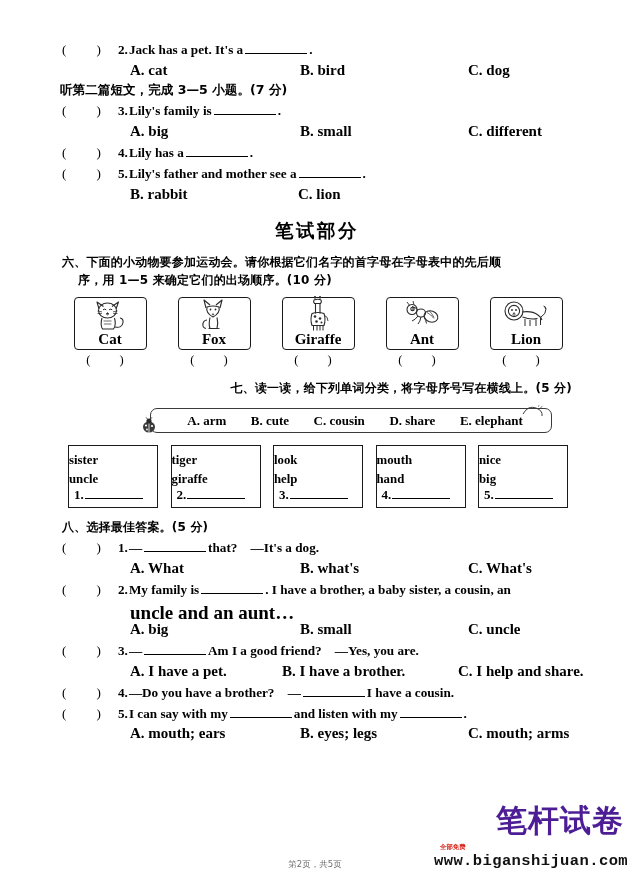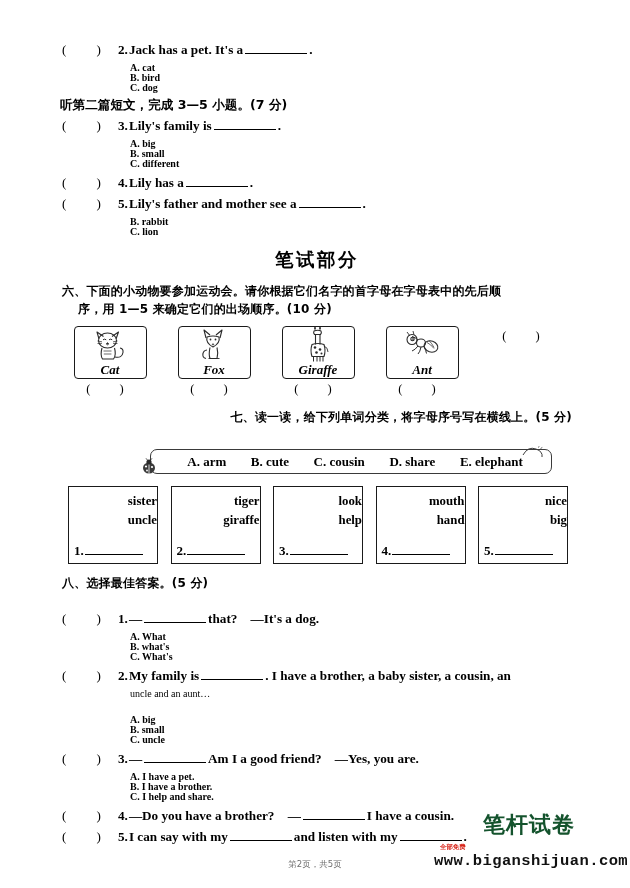--- a/index.html
+++ b/index.html
@@ -54,37 +54,36 @@
     border-bottom: 1.1px solid #000;
     height: 0.82em;
     vertical-align: baseline;
     margin: 0 2px;
   }
   .bl-md { width: 62px; }
 
   
   .opt-row {
     display: flex;
-    font-size: 10px;
+    font-size: 15px;
     font-weight: bold;
     line-height: 1.0;
     margin-bottom: 6.5px;
     padding-left: 68px;
     white-space: nowrap;
-    flex-direction: column;
   }
   .opt-a { width: 170px; flex: none; }
   .opt-b { width: 168px; flex: none; }
   .opt-c { flex: none; }
 
   .cont-row {
-    font-size: 10px;
-    font-weight: normal;
+    font-size: 19px;
+    font-weight: bold;
     line-height: 1.0;
-    margin-bottom: 16px;
+    margin-bottom: 0;
     padding-left: 68px;
     white-space: nowrap;
   }
 
   
   .cn-line {
     font-family: "DejaVu Sans", "Liberation Sans", sans-serif;
     font-size: 12px;
     font-weight: bold;
     line-height: 1.35;
@@ -104,21 +103,21 @@
     white-space: nowrap;
   }
 
   
   .part-title {
     text-align: center;
     font-family: "DejaVu Sans", "Liberation Sans", sans-serif;
     font-size: 18.5px;
     font-weight: bold;
     letter-spacing: 2.5px;
-    margin-top: 10px;
+    margin-top: 16px;
     margin-bottom: 11px;
   }
 
   
   .animal-strip {
     display: flex;
     justify-content: space-between;
     margin-top: 9px;
     padding: 0 4px 0 6px;
   }
@@ -144,38 +143,37 @@
   .animal-art {
     flex: 1;
     display: flex;
     align-items: center;
     justify-content: center;
     width: 100%;
   }
   .animal-art svg { display: block; }
   .animal-label {
     font-family: "Liberation Serif", serif;
-    font-size: 13px;
+    font-size: 15px;
     font-weight: bold;
     line-height: 1;
     padding-bottom: 1px;
-    font-style: italic;
   }
   .animal-paren {
     font-family: "Liberation Serif", serif;
     font-size: 12.6px;
     margin-top: 3px;
     letter-spacing: 13px;
     padding-left: 3px;
   }
 
   
   .bank-wrap {
     position: relative;
-    margin-top: 21px;
+    margin-top: 9px;
     margin-left: 78px;
     margin-right: 20px;
     height: 30px;
   }
   .bank-box {
     position: absolute;
     left: 10px;
     top: 3px;
     right: 0;
     height: 25px;
@@ -213,26 +211,26 @@
 
   
   .cat-strip {
     display: flex;
     justify-content: space-between;
     margin-top: 10px;
     padding: 0 4px 0 6px;
   }
   .cat-box {
     width: 90px;
-    height: 78px;
+    height: 63px;
     border: 1.2px solid #1a1a1a;
     box-sizing: border-box;
     display: flex;
     flex-direction: column;
-    align-items: flex-end;
+    align-items: flex-start;
     padding-top: 5px;
     background: #fff;
     position: relative;
   }
   .cat-word {
     font-size: 12.8px;
     font-weight: bold;
     line-height: 1.45;
   }
   .cat-answer {
@@ -266,25 +264,26 @@
   .watermark {
     position: absolute;
     right: 6px;
     bottom: 18px;
     width: 190px;
     text-align: center;
     pointer-events: none;
   }
   .wm-cn {
     font-family: "DejaVu Sans", "Liberation Sans", sans-serif;
-    font-size: 22px;
+    font-size: 31px;
     font-weight: bold;
     letter-spacing: 1px;
-    color: #14532d;
+    color: #4c1d95;
     line-height: 1;
+    text-align: right;
   }
   .wm-url {
     font-family: "Liberation Mono", "DejaVu Sans Mono", monospace;
     font-size: 15.5px;
     font-weight: bold;
     color: #111;
     letter-spacing: 0.4px;
     margin-top: 16px;
   }
   .wm-badge {
@@ -446,20 +445,40 @@
               <path d="M17 10 q-3 -3 -6 -3.5" stroke-width="1"></path>
             </g>
           </svg>
         </div>
         <div class="animal-label">Ant</div>
       </div>
       <div class="animal-paren">(  )</div>
     </div>
 
     <div class="animal-col">
+      <div class="animal-card">
+        <div class="animal-art">
+          <svg width="46" height="30" viewBox="0 0 46 30">
+            <g fill="none" stroke="#2b2b2b" stroke-width="1.1" stroke-linejoin="round">
+              <circle cx="11" cy="11" r="9"></circle>
+              <circle cx="11" cy="11" r="5.6"></circle>
+              <circle cx="9" cy="10" r="0.9" fill="#2b2b2b" stroke="none"></circle>
+              <circle cx="13" cy="10" r="0.9" fill="#2b2b2b" stroke="none"></circle>
+              <path d="M11 12.5 l-1 1.2 h2 z" fill="#2b2b2b" stroke-width="0.5"></path>
+              <path d="M9.5 14.5 q1.5 1.5 3 0" stroke-width="0.8"></path>
+              <path d="M19 12 q10 -1.5 16 3 q3 2 4 5"></path>
+              <path d="M19.5 17 q8 3 15 1.5"></path>
+              <path d="M22 19 v7 M27 20 v6 M33 19.5 v6.5 M37.5 18 v7" stroke-width="1"></path>
+              <path d="M38 17 q5 -3 5 -8 q0 -2 -2 -2.5" stroke-width="1"></path>
+              <path d="M40.5 6 q2.5 0.5 2 3" stroke-width="0.9"></path>
+            </g>
+          </svg>
+        </div>
+        <div class="animal-label">Lion</div>
+      </div>
       <div class="animal-paren">(  )</div>
     </div>
 
   </div>
 
   <div class="cn-line" style="margin-top:12px;text-align:right;">七、读一读，给下列单词分类，将字母序号写在横线上。(5 分)</div>
 
   <div class="bank-wrap">
     <div class="bank-box">
       <span class="bank-item">A. arm</span>
@@ -519,21 +538,21 @@
     <div class="cat-box">
       <div class="cat-word">nice</div>
       <div class="cat-word">big</div>
       <div class="cat-answer">
             <span class="num">5.</span>
             <span class="line"></span>
           </div>
     </div>
   </div>
 
-  <div class="cn-line" style="margin-top:11px;margin-bottom:20px;">八、选择最佳答案。(5 分)</div>
+  <div class="cn-line" style="margin-top:11px;margin-bottom:5px;">八、选择最佳答案。(5 分)</div>
 
   <div class="q-row">
     <span class="paren"><span class="pl">(</span><span>)</span></span>
     <span class="qnum">1.</span>
     <span class="qtext">—</span>
     <span class="blank-line bl-md"></span>
     <span class="qtext">that?　—It's a dog.</span>
   </div>
   <div class="opt-row">
     <span class="opt-a">A. What</span>
@@ -578,20 +597,25 @@
 
   <div class="q-row">
     <span class="paren"><span class="pl">(</span><span>)</span></span>
     <span class="qnum">5.</span>
     <span class="qtext">I can say with my</span>
     <span class="blank-line bl-md"></span>
     <span class="qtext">and listen with my</span>
     <span class="blank-line bl-md"></span>
     <span class="qtext">.</span>
   </div>
+  <div class="opt-row">
+    <span class="opt-a">A. mouth; ears</span>
+    <span class="opt-b">B. eyes; legs</span>
+    <span class="opt-c">C. mouth; arms</span>
+  </div>
 
 </div>
 
   <div class="footer-page">第2页，共5页</div>
 
   <div class="watermark">
     <div class="wm-cn">笔杆试卷</div>
     <div class="wm-url">www.biganshijuan.com</div>
     <div class="wm-badge">全部免费</div>
   </div>

